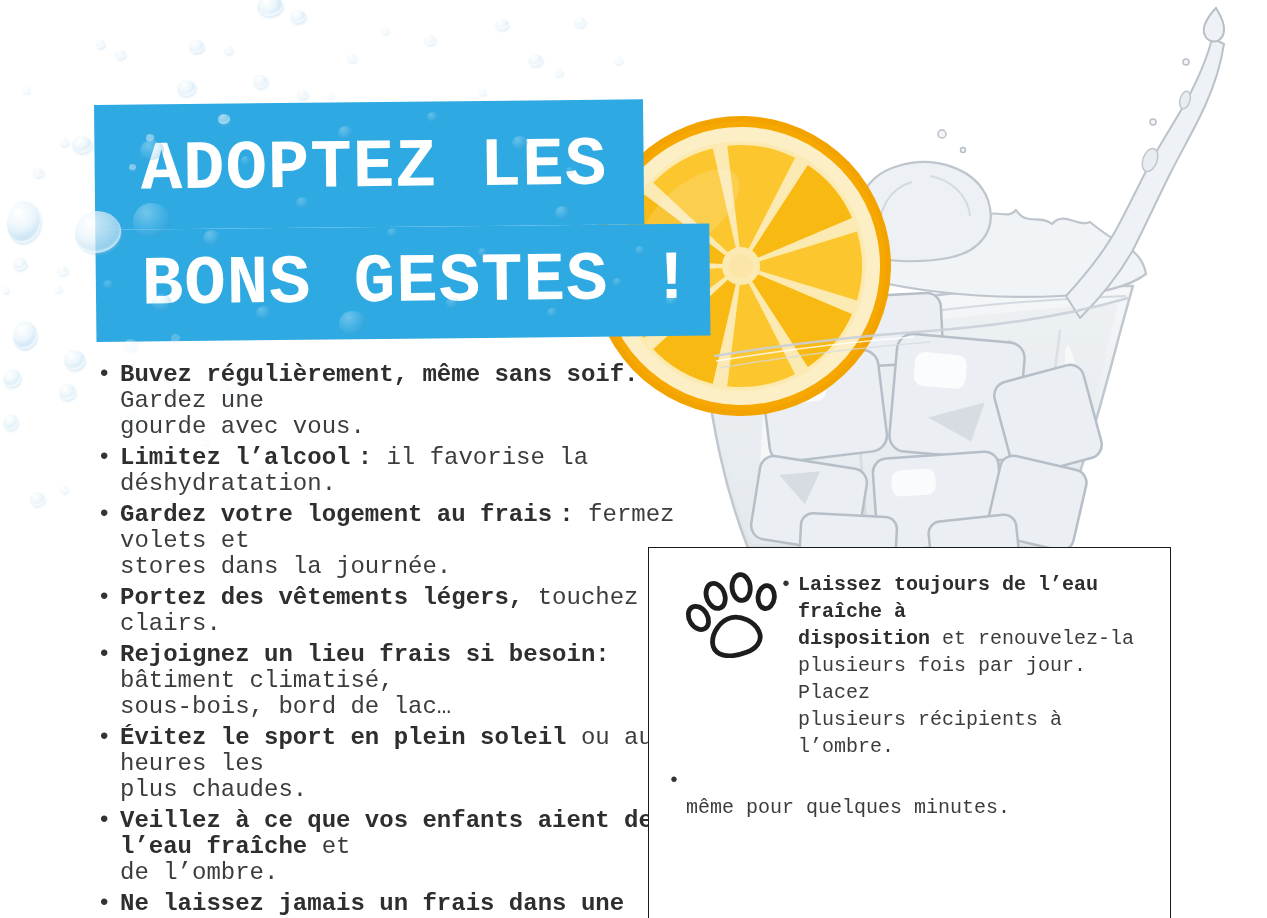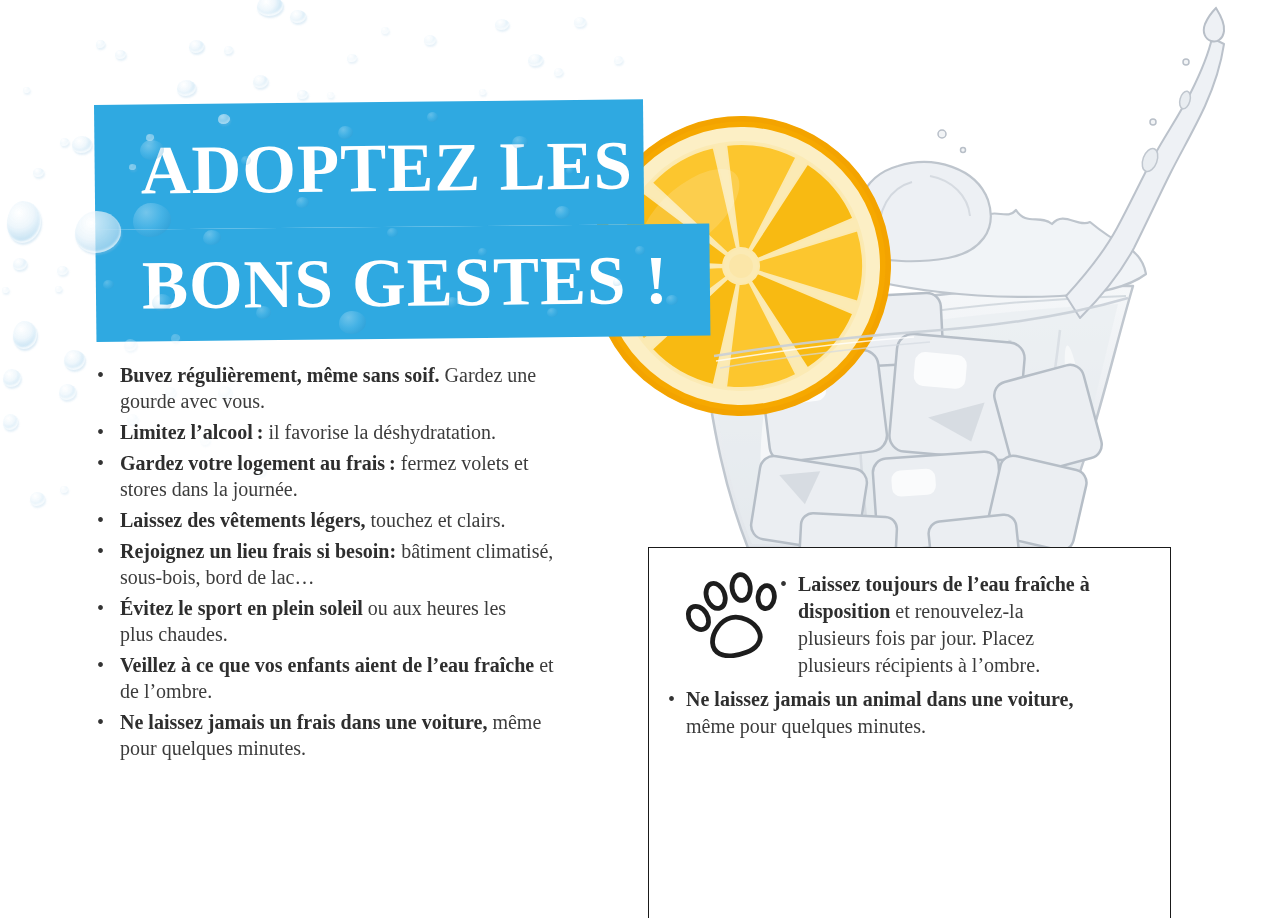--- a/index.html
+++ b/index.html
@@ -1,17 +1,17 @@
 <!DOCTYPE html>
 <html><head>
 <meta charset="utf-8">
 <style>
   html,body{margin:0;padding:0;background:#fff;}
   .page{position:relative;width:1267px;height:918px;overflow:hidden;background:#fff;
-        font-family:Liberation Serif, serif;color:#383838;}
+        font-family:Liberation Mono, monospace;color:#383838;}
 
   
   .photo{position:absolute;left:580px;top:0;width:690px;height:552px;z-index:1;}
 
   
   .banner{position:absolute;left:94px;top:105px;z-index:2;transform:rotate(-0.6deg);transform-origin:0 0;}
   .banner-row{display:flex;align-items:center;}
   .banner-row.r1{width:549px;height:117px;padding-top:8px;}
   .banner-row.r2{width:614px;height:112px;}
   .banner-title{margin:0;padding-left:46px;font-size:69px;line-height:1;font-weight:bold;
@@ -23,21 +23,21 @@
   .dp.w{background:radial-gradient(circle at 35% 28%, rgba(255,255,255,.95) 0%, rgba(229,242,250,.85) 40%,
         rgba(181,218,240,.9) 72%, rgba(146,195,226,.85) 100%);
         box-shadow:1px 2px 2px rgba(150,195,225,.4), inset -1px -2px 2px rgba(255,255,255,.8);}
   .dp.b{background:radial-gradient(circle at 35% 28%, rgba(255,255,255,.55) 0%, rgba(130,205,242,.45) 45%,
         rgba(18,118,176,.55) 100%);}
 
   
   ul.tips{position:absolute;left:94px;top:362px;width:600px;z-index:4;
           list-style:none;margin:0;padding:0;}
   ul.tips li{position:relative;padding-left:26px;margin-bottom:5px;line-height:26px;
-             font-size:20px;white-space:pre-line;color:#3c3c3c;}
+             font-size:24px;white-space:pre-line;color:#3c3c3c;}
   ul.tips li::before{content:"•";position:absolute;left:3px;top:0;color:#333;}
   strong{font-weight:bold;color:#2e2e2e;}
 
   
   .pet-box{position:absolute;left:648px;top:547px;width:523px;height:387px;z-index:5;
            background:#fff;border:1.5px solid #1a1a1a;box-sizing:border-box;}
   .paw{position:absolute;left:28px;top:22px;width:106px;height:88px;}
   ul.pet{list-style:none;margin:0;padding:23px 14px 0 17px;}
   ul.pet li{position:relative;padding-left:20px;margin-bottom:7px;line-height:27px;
             font-size:20px;white-space:pre-line;color:#3c3c3c;}
@@ -228,21 +228,21 @@
       <div class="dp b" style="left: 635px; top: 245.5px; width: 10px; height: 9px; opacity: 0.4;"></div>
       <div class="dp b" style="left: 666px; top: 295px; width: 12px; height: 10px; opacity: 0.45;"></div>
     </div>
 
   <ul class="tips">
       <li><strong>Buvez régulièrement, même sans soif.</strong><span> Gardez une
 gourde avec vous.</span></li>
       <li><strong>Limitez l’alcool :</strong><span> il favorise la déshydratation.</span></li>
       <li><strong>Gardez votre logement au frais :</strong><span> fermez volets et
 stores dans la journée.</span></li>
-      <li><strong>Laissez des vêtements légers,</strong><span> touchez et clairs.</span></li>
+      <li><strong>Portez des vêtements légers,</strong><span> touchez et clairs.</span></li>
       <li><strong>Rejoignez un lieu frais si besoin:</strong><span> bâtiment climatisé,
 sous-bois, bord de lac…</span></li>
       <li><strong>Évitez le sport en plein soleil</strong><span> ou aux heures les
 plus chaudes.</span></li>
       <li><strong>Veillez à ce que vos enfants aient de l’eau fraîche</strong><span> et
 de l’ombre.</span></li>
       <li><strong>Ne laissez jamais un frais dans une voiture,</strong><span> même
 pour quelques minutes.</span></li>
     </ul>
 
@@ -254,18 +254,18 @@
         <ellipse cx="73" cy="22" rx="9.5" ry="13.5" transform="rotate(8 73 22)"></ellipse>
         <ellipse cx="96" cy="38" rx="8.5" ry="12" transform="rotate(20 96 38)"></ellipse>
         <path d="M55,50 C66,50 78,60 80,71 C82,82 72,88 62,89 C58,89.5 52,89.5 48,89 C38,88 28,82 30,71 C32,60 44,50 55,50 Z" stroke-linejoin="round"></path>
       </g>
     </svg>
     <ul class="pet">
         <li class="indent"><strong>Laissez toujours de l’eau fraîche à
 disposition</strong><span> et renouvelez-la
 plusieurs fois par jour. Placez
 plusieurs récipients à l’ombre.</span></li>
-        <li><strong>Ne laissez jamais un animal dans une voiture,</strong><span>
+        <li><span>
 même pour quelques minutes.</span></li>
       </ul>
   </div>
 
 </div>
 
 </body></html>

